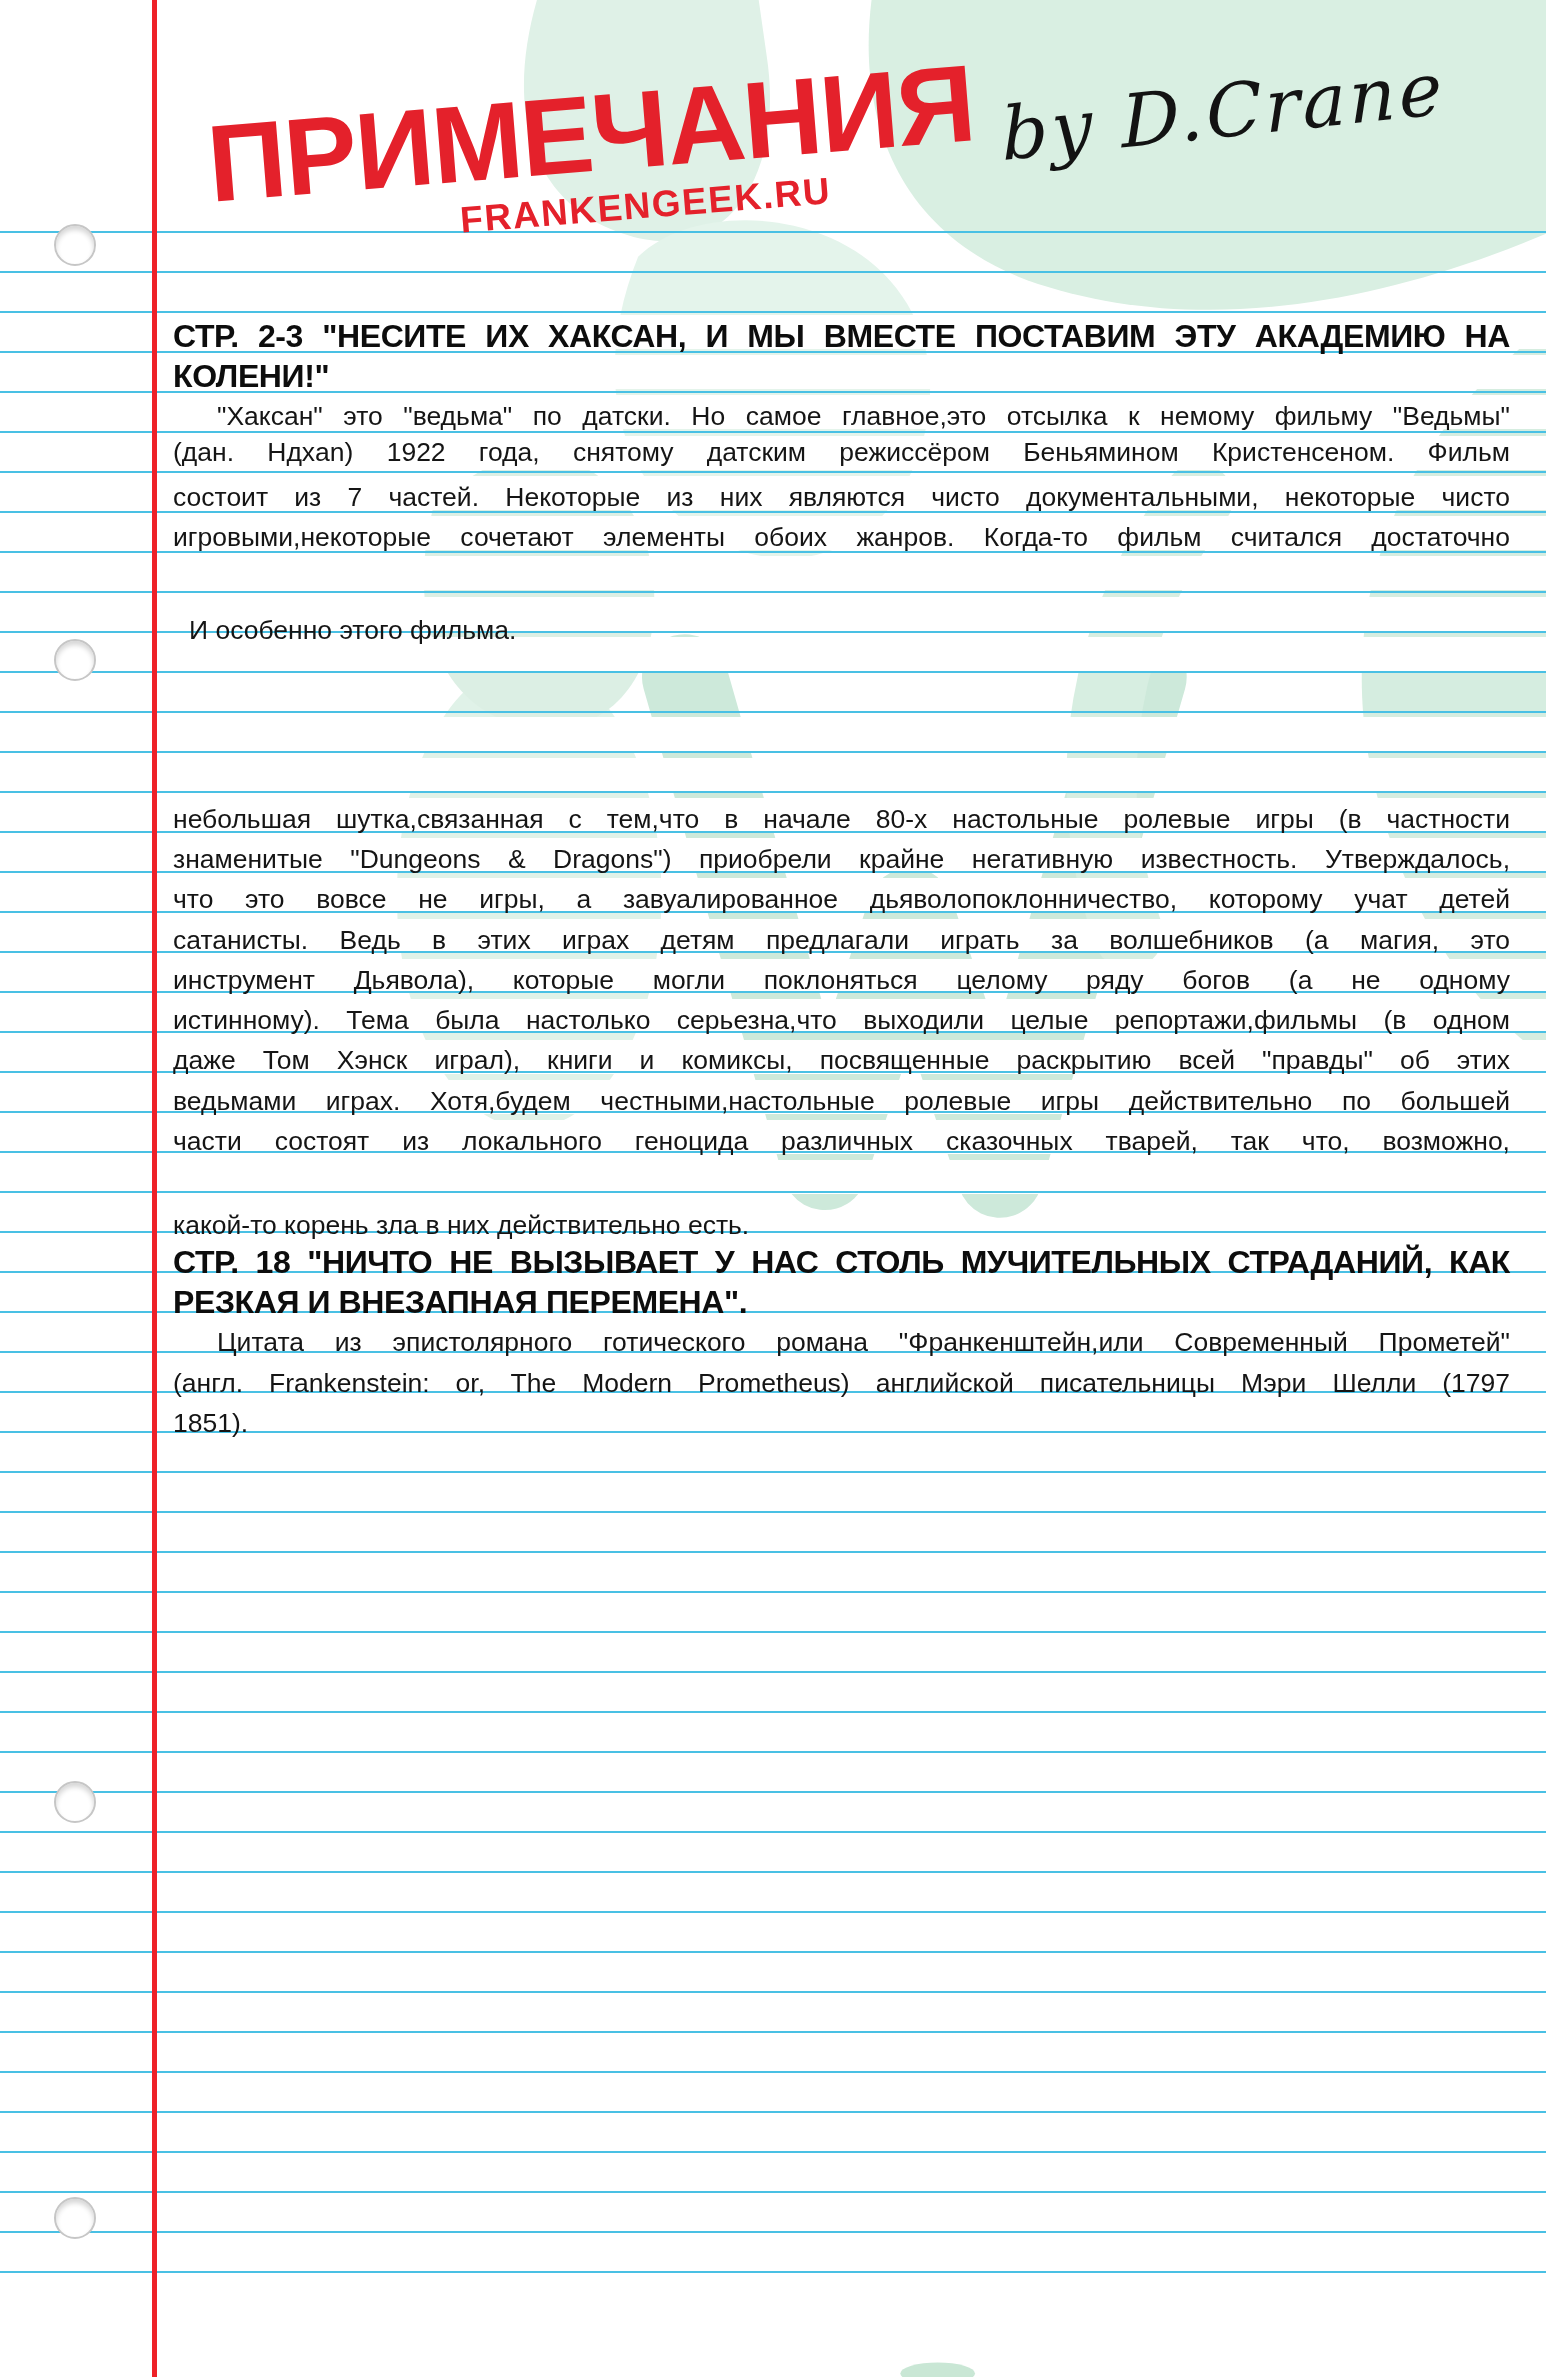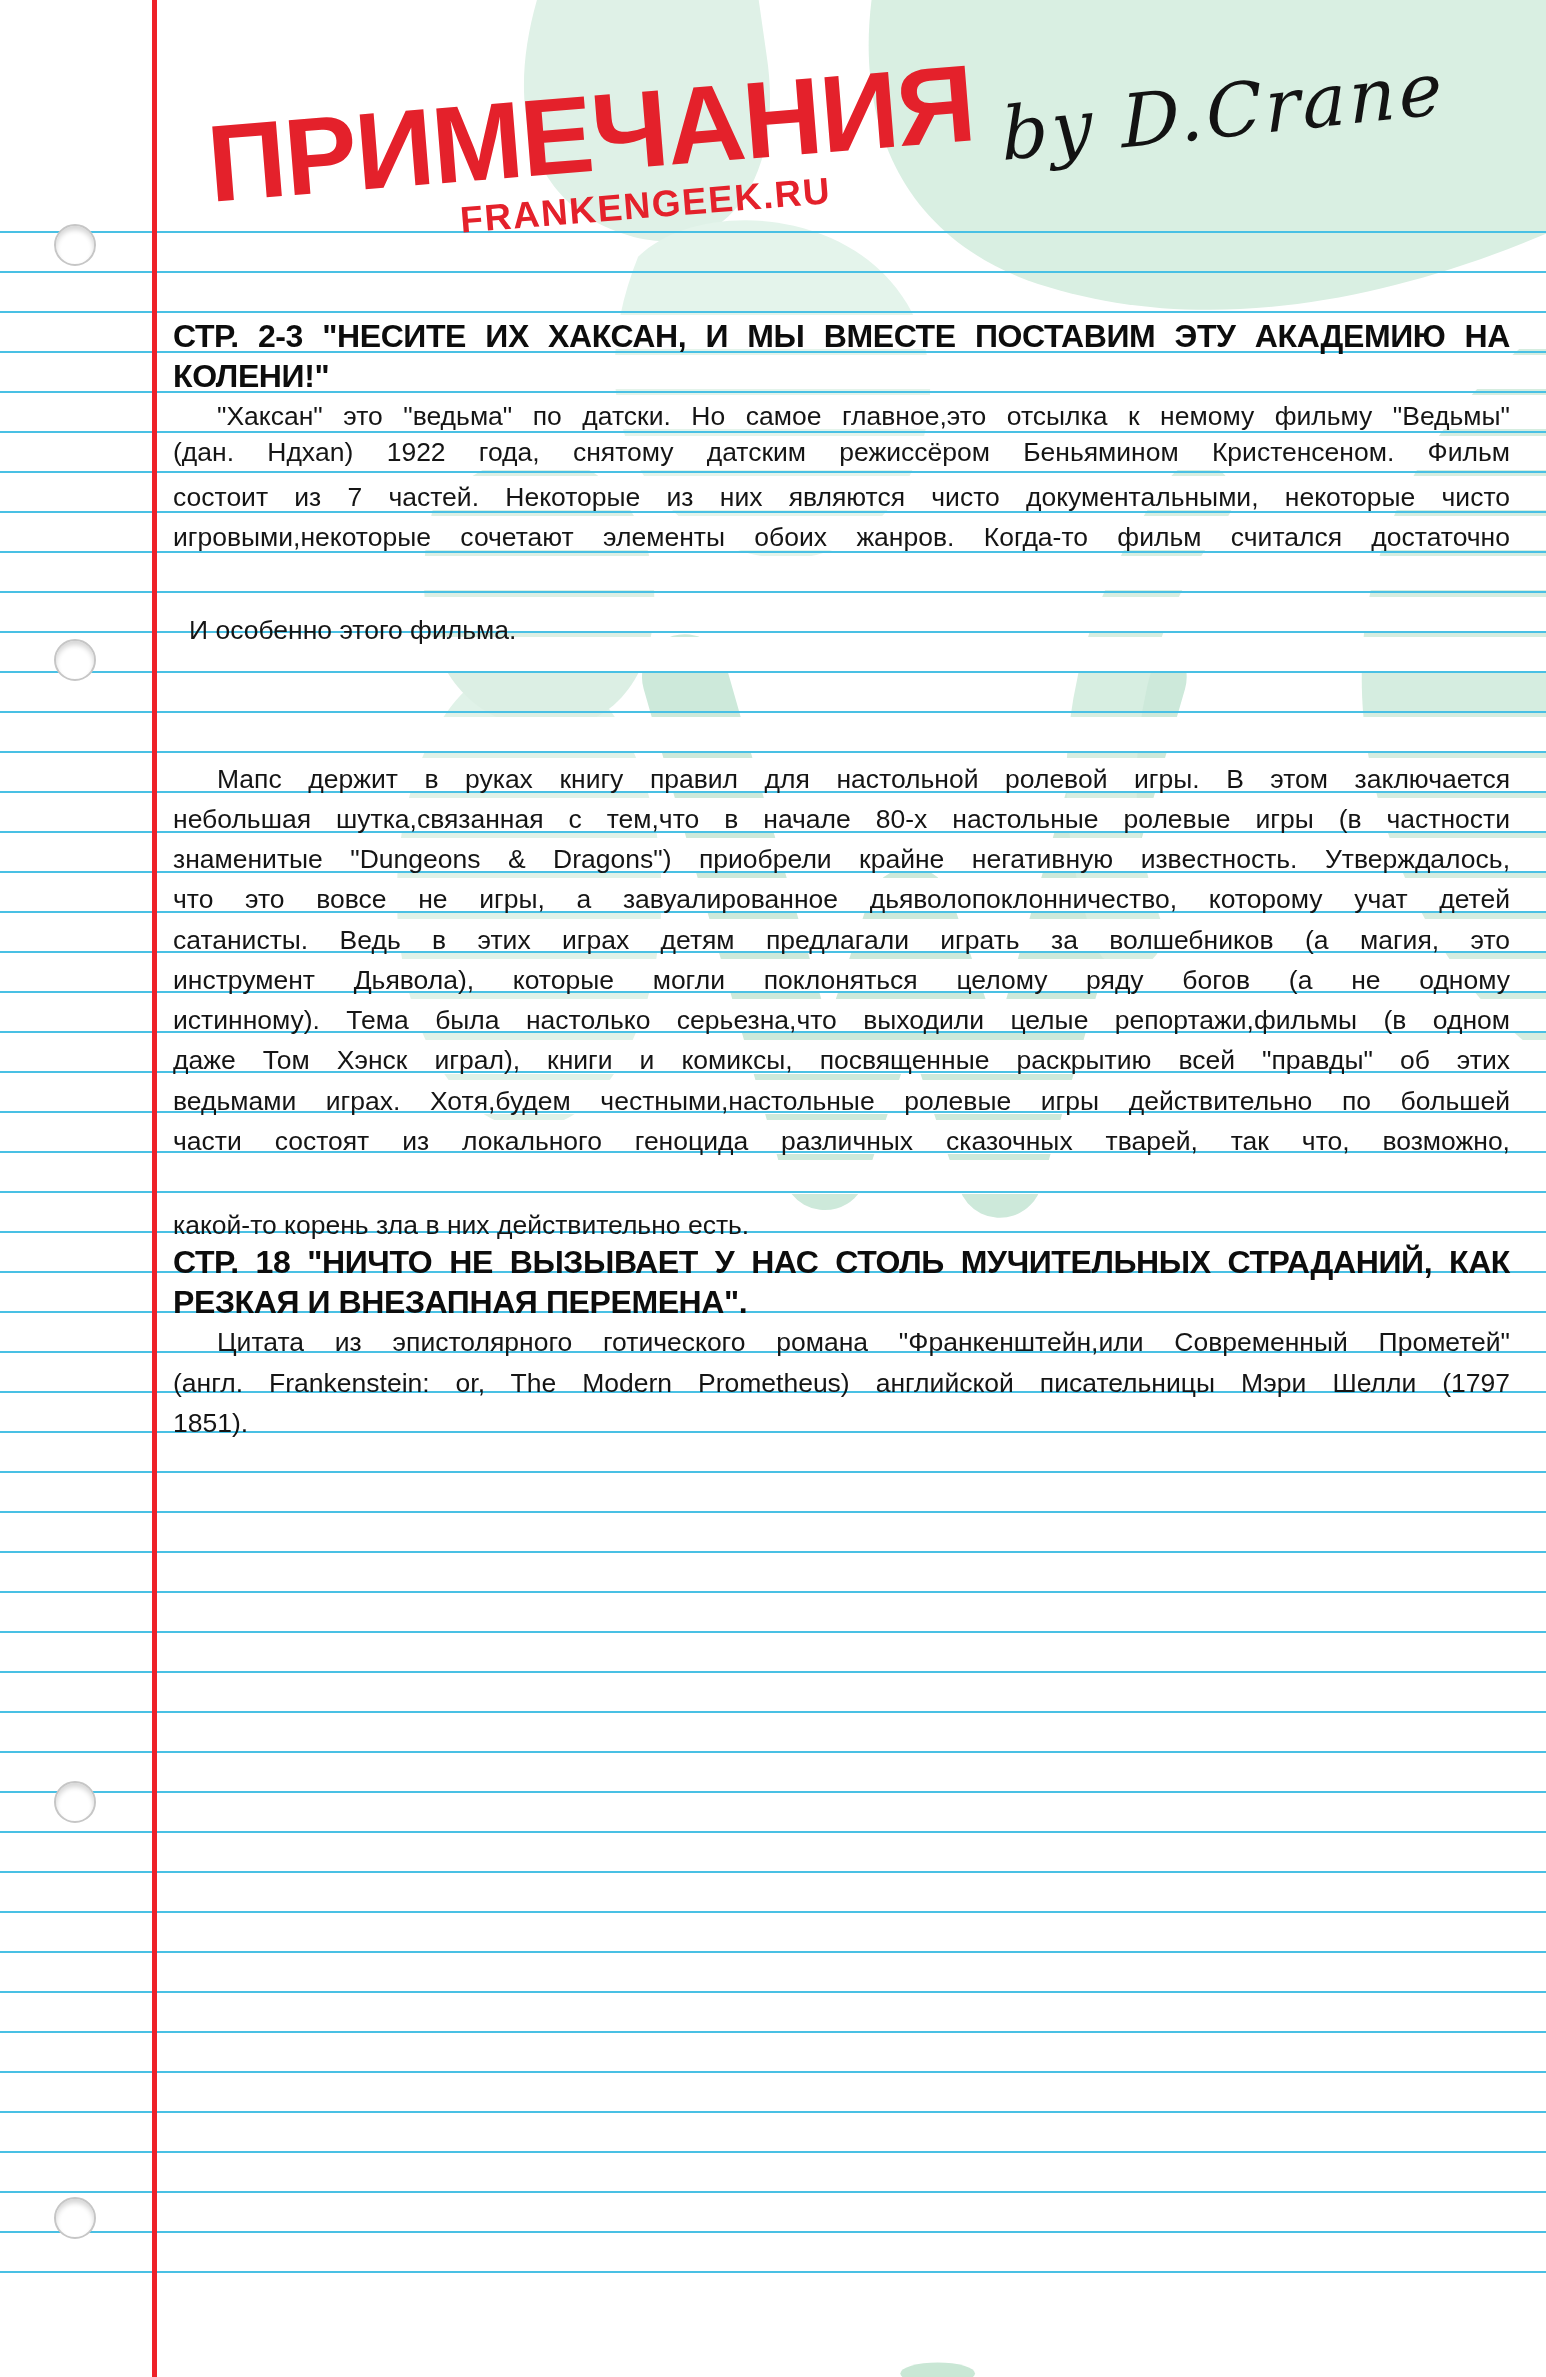--- a/index.html
+++ b/index.html
@@ -121,21 +121,20 @@
   <div class="signature">by D.Crane</div>
 
   <div class="lines-layer" id="lines-layer">
       <div class="tline heading" style="top: 312px;">СТР. 2-3 "НЕСИТЕ ИХ ХАКСАН, И МЫ ВМЕСТЕ ПОСТАВИМ ЭТУ АКАДЕМИЮ НА</div>
       <div class="tline heading last" style="top: 352px;">КОЛЕНИ!"</div>
       <div class="tline body indent" style="top: 392px;">"Хаксан" это "ведьма" по датски. Но самое главное,это отсылка к немому фильму "Ведьмы"</div>
       <div class="tline body" style="top: 428px;">(дан. Hдxan) 1922 года, снятому датским режиссёром Беньямином Кристенсеном. Фильм</div>
       <div class="tline body" style="top: 473px;">состоит из 7 частей. Некоторые из них являются чисто документальными, некоторые чисто</div>
       <div class="tline body" style="top: 513px;">игровыми,некоторые сочетают элементы обоих жанров. Когда-то фильм считался достаточно</div>
       <div class="tline body last" style="top: 606px; margin-left: 16px;">И особенно этого фильма.</div>
-      <div class="tline body indent" style="top: 755px;">Мапс держит в руках книгу правил для настольной ролевой игры. В этом заключается</div>
       <div class="tline body" style="top: 795px;">небольшая шутка,связанная с тем,что в начале 80-х настольные ролевые игры (в частности</div>
       <div class="tline body" style="top: 835px;">знаменитые "Dungeons &amp; Dragons") приобрели крайне негативную известность. Утверждалось,</div>
       <div class="tline body" style="top: 875px;">что это вовсе не игры, а завуалированное дьяволопоклонничество, которому учат детей</div>
       <div class="tline body" style="top: 916px;">сатанисты. Ведь в этих играх детям предлагали играть за волшебников (а магия, это</div>
       <div class="tline body" style="top: 956px;">инструмент Дьявола), которые могли поклоняться целому ряду богов (а не одному</div>
       <div class="tline body" style="top: 996px;">истинному). Тема была настолько серьезна,что выходили целые репортажи,фильмы (в одном</div>
       <div class="tline body" style="top: 1036px;">даже Том Хэнск играл), книги и комиксы, посвященные раскрытию всей "правды" об этих</div>
       <div class="tline body" style="top: 1077px;">ведьмами играх. Хотя,будем честными,настольные ролевые игры действительно по большей</div>
       <div class="tline body" style="top: 1117px;">части состоят из локального геноцида различных сказочных тварей, так что, возможно,</div>
       <div class="tline body last" style="top: 1201px;">какой-то корень зла в них действительно есть.</div>

